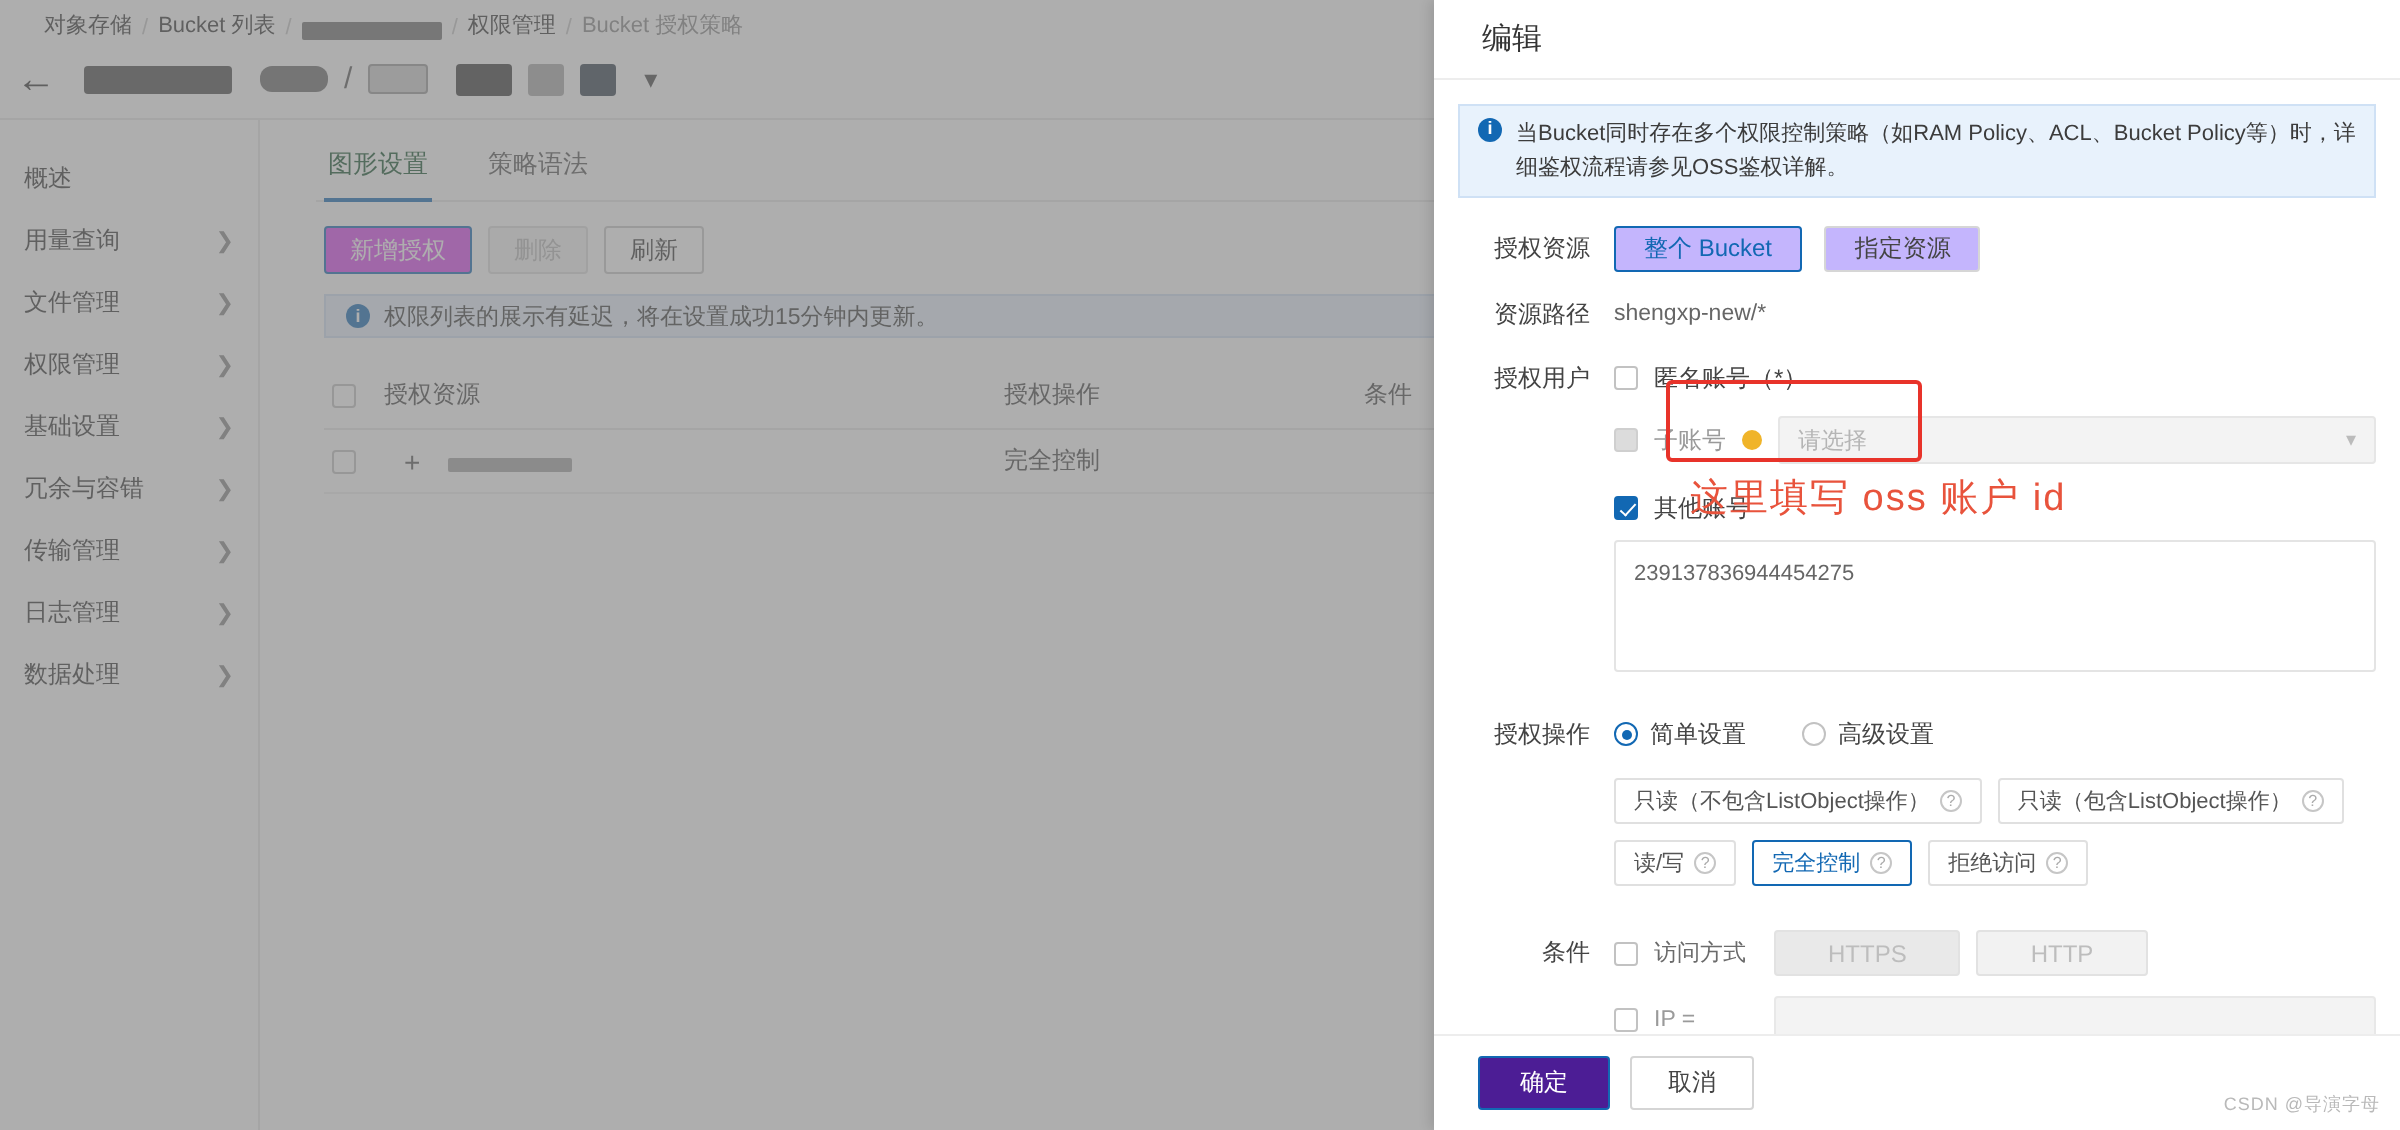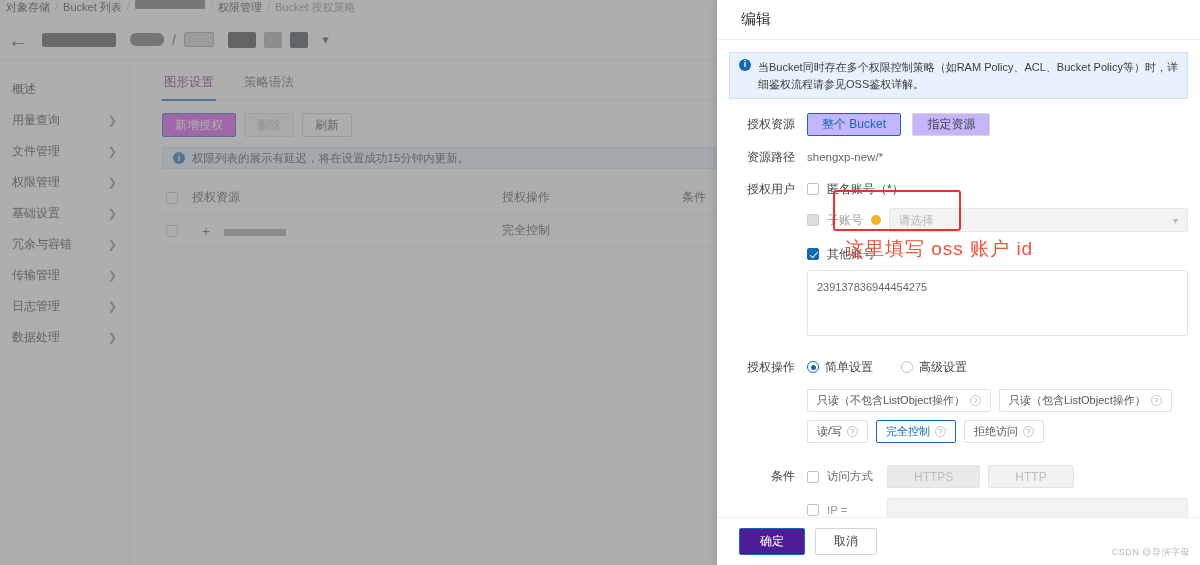--- a/index.html
+++ b/index.html
@@ -11,22 +11,22 @@
     font-size: 12px;
     color: #333;
     background: #fff;
   }
   #app { position: relative; width: 1200px; height: 565px; }
 
   
   .console { position: absolute; inset: 0; background: #fff; }
 
   .breadcrumb {
-    height: 20px; display: flex; align-items: flex-start;
-    padding-left: 6px; gap: 5px; font-size: 11px; color: #333;
+    height: 20px; display: flex; align-items: flex-end;
+    padding-left: 22px; gap: 5px; font-size: 11px; color: #333;
     background: #fff;
   }
   .breadcrumb .crumb { white-space: nowrap; }
   .breadcrumb .crumb.dim { color: #8a8a8a; }
   .breadcrumb .sep { color: #c4c4c4; }
   .redact {
     display: inline-block; height: 9px; border-radius: 1px;
     background: #6f6f6f; vertical-align: middle;
   }
 
@@ -52,21 +52,21 @@
     justify-content: space-between; cursor: pointer;
   }
   .side-item .arrow { color: #888; font-size: 11px; }
 
   .content { flex: 1; padding: 10px 0 0 8px; }
   .tabs { display: flex; gap: 26px; border-bottom: 1px solid #e8e8e8; padding-left: 4px; }
   .tab {
     padding: 4px 2px 8px 2px; font-size: 12.5px; color: #555; cursor: pointer;
     border-bottom: 2px solid transparent; margin-bottom: -1px;
   }
-  .tab.active { color: #701a75; border-bottom-color: #1268b3; }
+  .tab.active { color: #14532d; border-bottom-color: #1268b3; }
 
   .btnrow { display: flex; gap: 8px; padding: 12px 0 10px 4px; }
   .btn {
     height: 24px; min-width: 46px; padding: 0 12px;
     display: inline-flex; align-items: center; justify-content: center;
     font-size: 12px; border-radius: 2px; cursor: pointer;
     border: 1px solid #c8c8c8; background: #fff; color: #333;
   }
   .btn.primary { background: #d946ef; border-color: #1268b3; color: #fff; }
   .btn.disabled { color: #b8b8b8; background: #f5f5f5; border-color: #ddd; cursor: default; }

